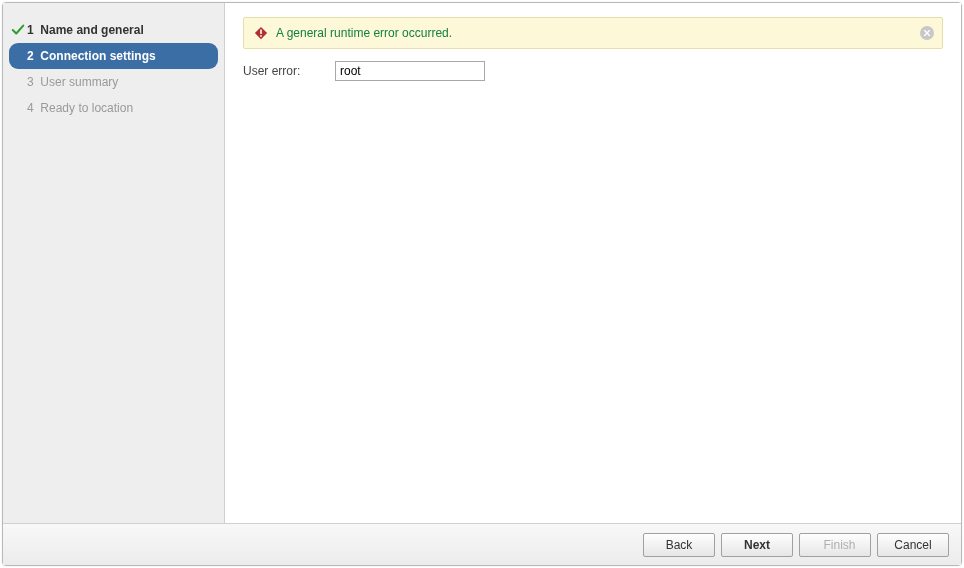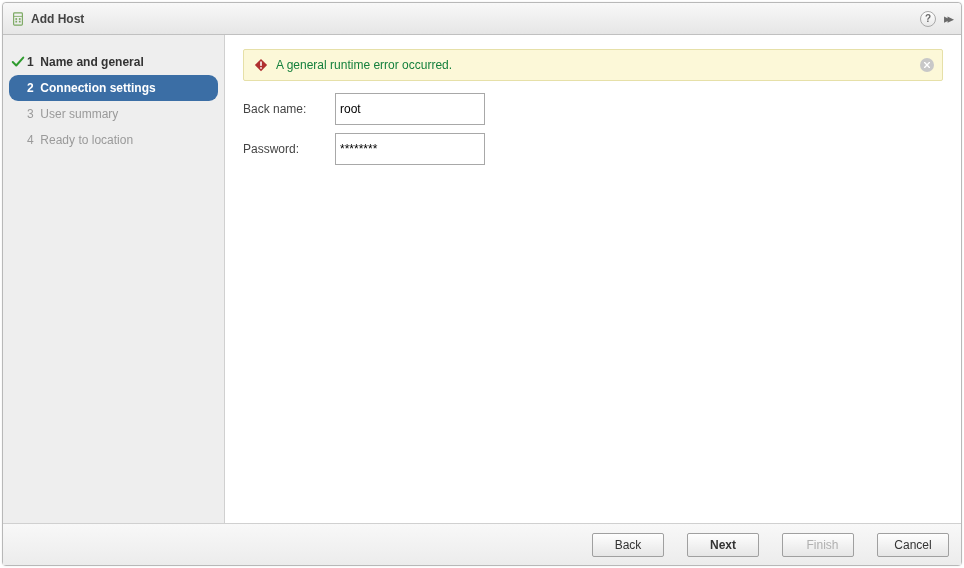--- a/index.html
+++ b/index.html
@@ -138,35 +138,35 @@
   align-items: center;
   margin-bottom: 8px;
 }
 .form-label {
   width: 92px;
   color: #444;
   font-size: 12px;
 }
 .form-input {
   width: 150px;
-  height: 32px;
+  height: 20px;
   border: 1px solid #a8a8a8;
   padding: 1px 4px;
   font-size: 12px;
   font-family: Arial, Helvetica, sans-serif;
 }
 .footer {
   height: 42px;
   border-top: 1px solid #d0d0d0;
   background: linear-gradient(to bottom, #f8f8f8, #ececec);
   display: flex;
   justify-content: flex-end;
   align-items: center;
   padding: 0 12px;
-  gap: 23px;
+  gap: 6px;
 }
 .btn {
   min-width: 72px;
   height: 24px;
   border: 1px solid #a0a0a0;
   border-radius: 2px;
   background: linear-gradient(to bottom, #fefefe, #e6e6e6);
   font-size: 12px;
   color: #333;
   cursor: pointer;
@@ -176,36 +176,20 @@
   cursor: default;
   padding-left: 9px;
 }
 .btn.primary { font-weight: bold; }
 </style>
 </head>
 <body>
 
 <div class="dialog">
 
-  <div class="titlebar">
-    <span class="title-icon">
-      <svg viewBox="0 0 16 16" width="14" height="14">
-        <rect x="3" y="1" width="10" height="14" rx="1" fill="none" stroke="#7aa860" stroke-width="1.3"></rect>
-        <line x1="3" y1="5" x2="13" y2="5" stroke="#7aa860" stroke-width="1"></line>
-        <rect x="5" y="7" width="2" height="2" fill="#7aa860"></rect>
-        <rect x="9" y="7" width="2" height="2" fill="#7aa860"></rect>
-        <rect x="5" y="10" width="2" height="2" fill="#7aa860"></rect>
-        <rect x="9" y="10" width="2" height="2" fill="#7aa860"></rect>
-      </svg>
-    </span>
-    <span class="title-text">Add Host</span>
-    <span class="title-spacer"></span>
-    <span class="help-icon">?</span>
-    <span class="expand-icon">▸▸</span>
-  </div>
 
   <div class="body">
 
     <div class="sidebar">
       <div class="step completed">
         <span class="check-col">
           <svg viewBox="0 0 16 16" width="14" height="14">
               <path d="M2 8 L6 12 L14 3" fill="none" stroke="#2e9b2e" stroke-width="2.3" stroke-linecap="round" stroke-linejoin="round"></path>
             </svg>
         </span>
@@ -237,28 +221,24 @@
         </span>
         <span class="alert-text">A general runtime error occurred.</span>
         <span class="alert-close">
           <svg viewBox="0 0 10 10" width="8" height="8">
               <path d="M2 2 L8 8 M8 2 L2 8" stroke="#fff" stroke-width="1.7" stroke-linecap="round"></path>
             </svg>
         </span>
       </div>
 
       <div class="form-row">
-        <span class="form-label">Back name:</span>
+        <span class="form-label">User error:</span>
         <input class="form-input" type="text" value="root" style="">
       </div>
 
-      <div class="form-row">
-        <span class="form-label">Password:</span>
-        <input class="form-input" type="text" value="********" style="">
-      </div>
 
     </div>
 
   </div>
 
   <div class="footer">
     <button class="btn">Back</button>
     <button class="btn primary">Next</button>
     <button class="btn" disabled="">Finish</button>
     <button class="btn">Cancel</button>

